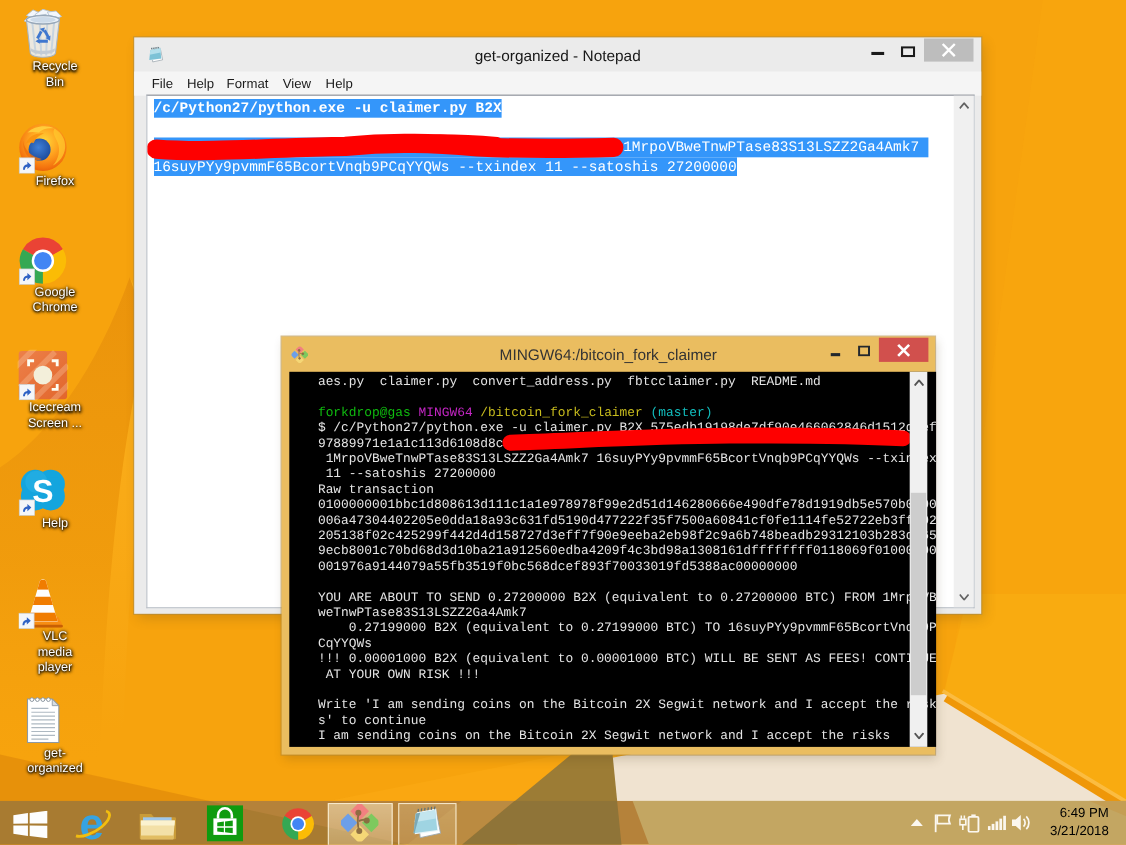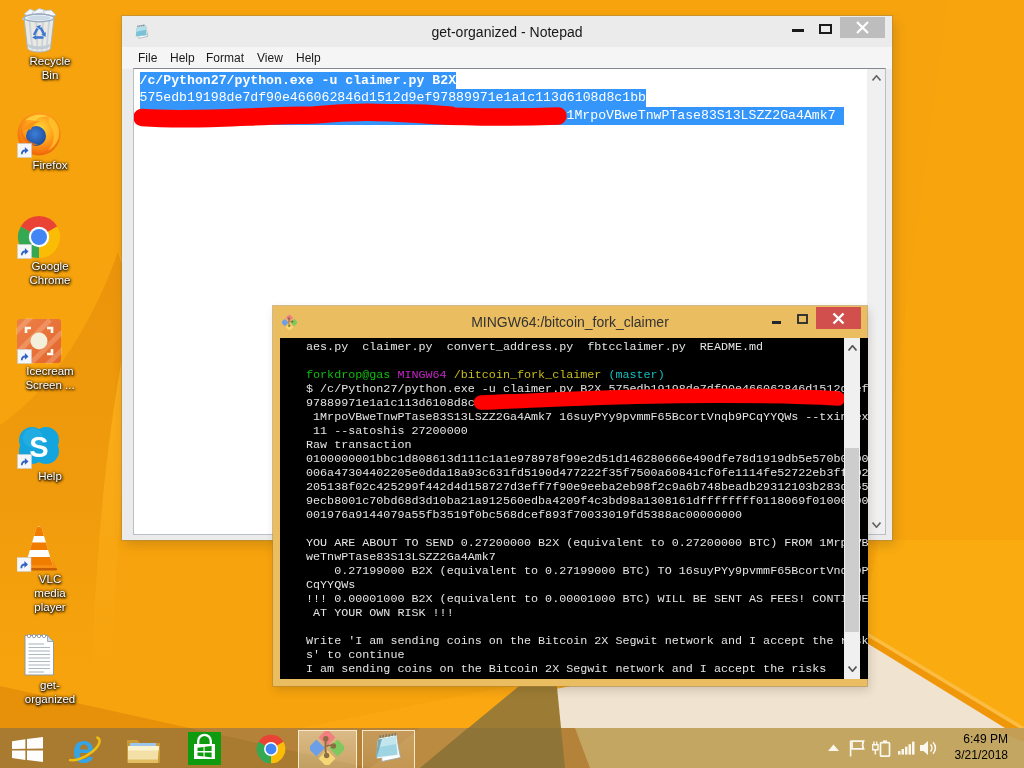--- a/index.html
+++ b/index.html
@@ -3,32 +3,32 @@
 <meta charset="utf-8">
 <style>
   html,body{margin:0;padding:0;width:1024px;height:768px;overflow:hidden;}
   body{font-family:"Liberation Sans",sans-serif;position:relative;background:#f7a30d;}
   .abs{position:absolute;}
   
   .dicon{position:absolute;width:78px;text-align:center;z-index:2;}
   .dicon .lbl{color:#fff;font-size:11.5px;line-height:14px;
     text-shadow:0 1px 2px rgba(0,0,0,.95),0 0 3px rgba(0,0,0,.85),1px 1px 3px rgba(0,0,0,.9);margin-left:22px;}
   
-  #notepad{left:122px;top:16px;width:770px;height:524px;background:#ebebeb;
+  #notepad{left:122px;top:34px;width:770px;height:524px;background:#ebebeb;
     box-shadow:0 0 0 1px rgba(160,135,80,.5),3px 5px 11px rgba(70,55,25,.20);z-index:3;}
   #np-title{left:0;top:0;width:100%;height:31px;}
   #np-title .cap{position:absolute;top:5px;left:0;width:100%;text-align:center;font-size:14px;color:#171717;}
   #np-menu{left:0;top:31px;width:100%;height:22px;background:#f5f5f5;}
   #np-menu span{position:absolute;top:4px;font-size:12px;color:#1b1b1b;}
   #np-edit{left:11px;top:52px;width:751px;height:465px;background:#fff;border:1px solid #b9bfc6;border-top-color:#828790;}
   .npline{position:absolute;left:0;font-family:"Liberation Mono",monospace;font-size:13.2px;
     line-height:17.7px;white-space:pre;color:#fff;background:#3496fa;}
   #np-scroll{position:absolute;right:0;top:0;width:18px;height:100%;background:#f0f0f0;}
   
-  #term{left:273px;top:306px;width:594px;height:380px;background:#eabd60;
+  #term{left:256px;top:306px;width:594px;height:380px;background:#eabd60;
     box-shadow:0 0 0 1px rgba(175,135,55,.55),2px 4px 9px rgba(70,55,25,.20);z-index:4;}
   #term-title{left:0;top:0;width:100%;height:32px;}
   #term-title .cap{position:absolute;top:7.5px;left:0;width:100%;text-align:center;font-size:14px;color:#333;}
   #console{left:7px;top:32px;width:564px;height:341px;background:#000;overflow:hidden;padding-left:24px;}
   #console pre{margin:0;padding:1.5px 0 0 2px;font-family:"Liberation Mono",monospace;
     font-size:11.72px;line-height:14px;color:#e4e4e4;letter-spacing:0;}
   #term-scroll{position:absolute;left:571px;top:32px;width:16px;height:341px;background:#f0f0f0;}
   .g{color:#0fbc0f;} .m{color:#c426c4;} .y{color:#c9bd1d;} .c{color:#12bfbf;}
   
   #taskbar{left:0;top:728px;width:1024px;height:40px;z-index:6;}
@@ -276,24 +276,24 @@
   </div>
   <div id="np-menu" class="abs">
     <span style="left:16px;">File</span>
     <span style="left:48px;">Help</span>
     <span style="left:84px;">Format</span>
     <span style="left:135px;">View</span>
     <span style="left:174px;">Help</span>
   </div>
   <div id="np-edit" class="abs">
     <span class="npline" style="left:5.5px;top:2.5px;font-weight:bold;">/c/Python27/python.exe -u claimer.py B2X</span>
-    <span class="npline" style="left:5.5px;top:20.2px;">575edb19198de7df90e466062846d1512d9ef97889971e1a1c113d6108d8c1bb</span>
     <div class="npline" style="left:5.5px;top:37.9px;width:704px;height:17.7px;">
       <span class="abs" style="left:427px;top:0;">1MrpoVBweTnwPTase83S13LSZZ2Ga4Amk7</span>
     </div>
+    <span class="npline" style="left:5.5px;top:55.6px;">16suyPYy9pvmmF65BcortVnqb9PCqYYQWs --txindex 11 --satoshis 27200000</span>
     <svg class="abs" style="left:0;top:30px;" width="600" height="30" viewBox="0 0 600 30">
       <path d="M8,18.5 C60,22.5 120,16.5 180,16 C225,11.5 262,13.5 300,16.5 C340,18.5 392,18 424,17" stroke="#fe0000" stroke-width="17.5" stroke-linecap="round" fill="none"></path>
       <path d="M230,10 C260,7.5 290,8.5 318,11" stroke="#fe0000" stroke-width="7" stroke-linecap="round" fill="none"></path>
     </svg>
     <div id="np-scroll">
       <svg class="abs" style="left:5px;top:6px;" width="9" height="6" viewBox="0 0 9 6">
           <path d="M0.5,5.5 L4.5,0.8 L8.5,5.5" stroke="#636363" stroke-width="1.6" fill="none"></path>
         </svg>
       <svg class="abs" style="left:5px;bottom:6px;" width="9" height="6" viewBox="0 0 9 6">
           <path d="M0.5,0.5 L4.5,5.2 L8.5,0.5" stroke="#636363" stroke-width="1.6" fill="none"></path>

